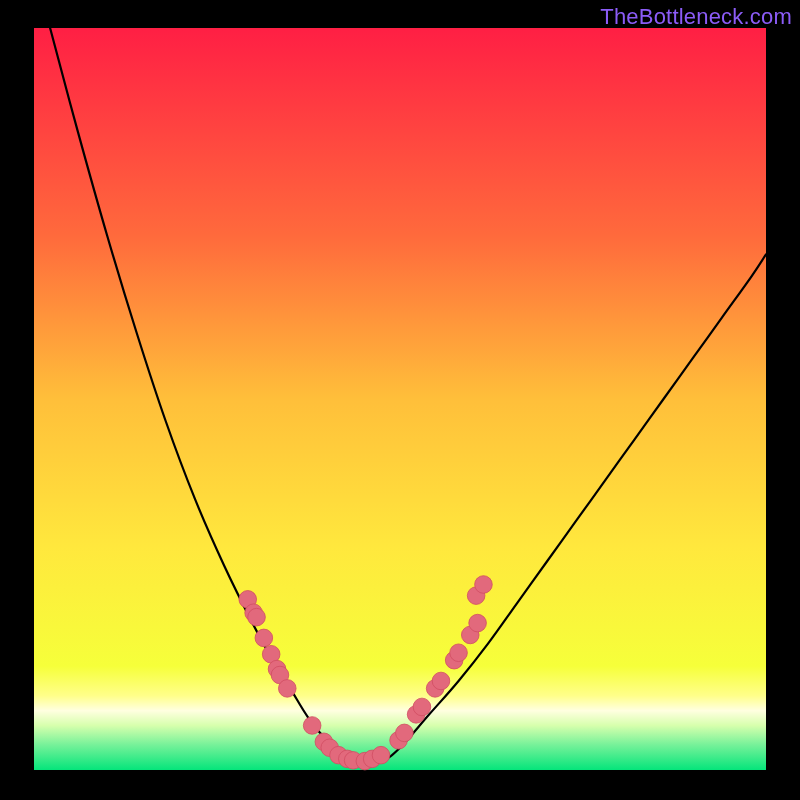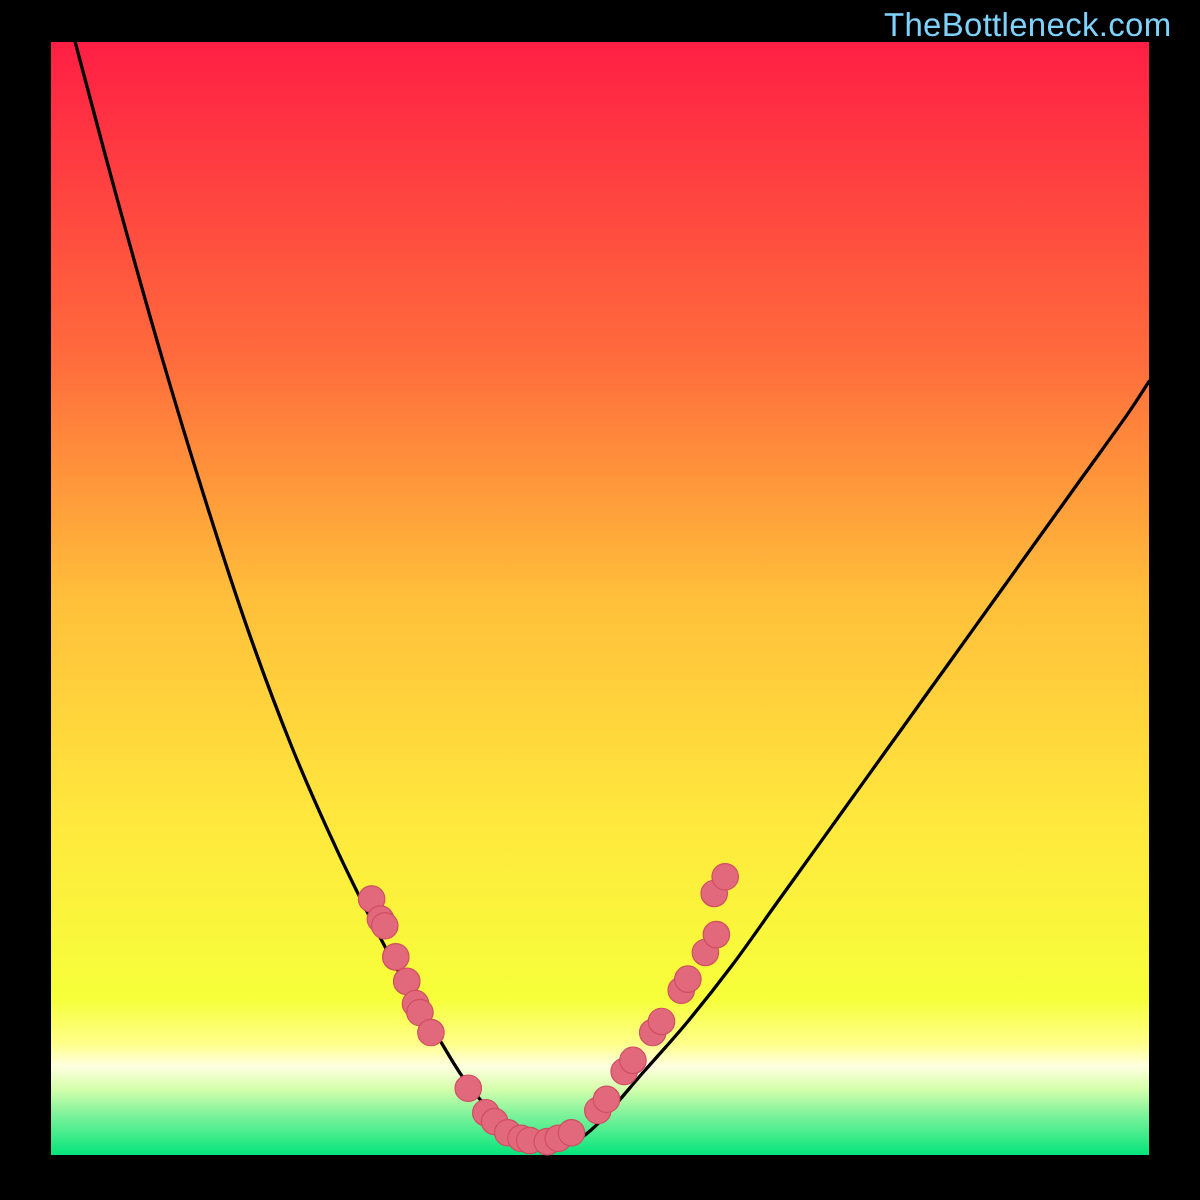--- a/index.html
+++ b/index.html
@@ -14,25 +14,25 @@
     position: relative;
     width: 800px;
     height: 800px;
   }
   svg {
     display: block;
   }
   .watermark {
     position: absolute;
     top: 4px;
-    right: 19px;
+    right: 8px;
     font-family: Arial, Helvetica, sans-serif;
     font-size: 22px;
     font-weight: 400;
-    color: #7dd3fc;
+    color: #8b5cf6;
     letter-spacing: 0.2px;
     user-select: none;
   }
 </style>
 </head>
 <body>
 
 <div class="canvas-wrap">
   <svg id="chart-svg" width="800" height="800" viewBox="0 0 800 800">
     <defs>

